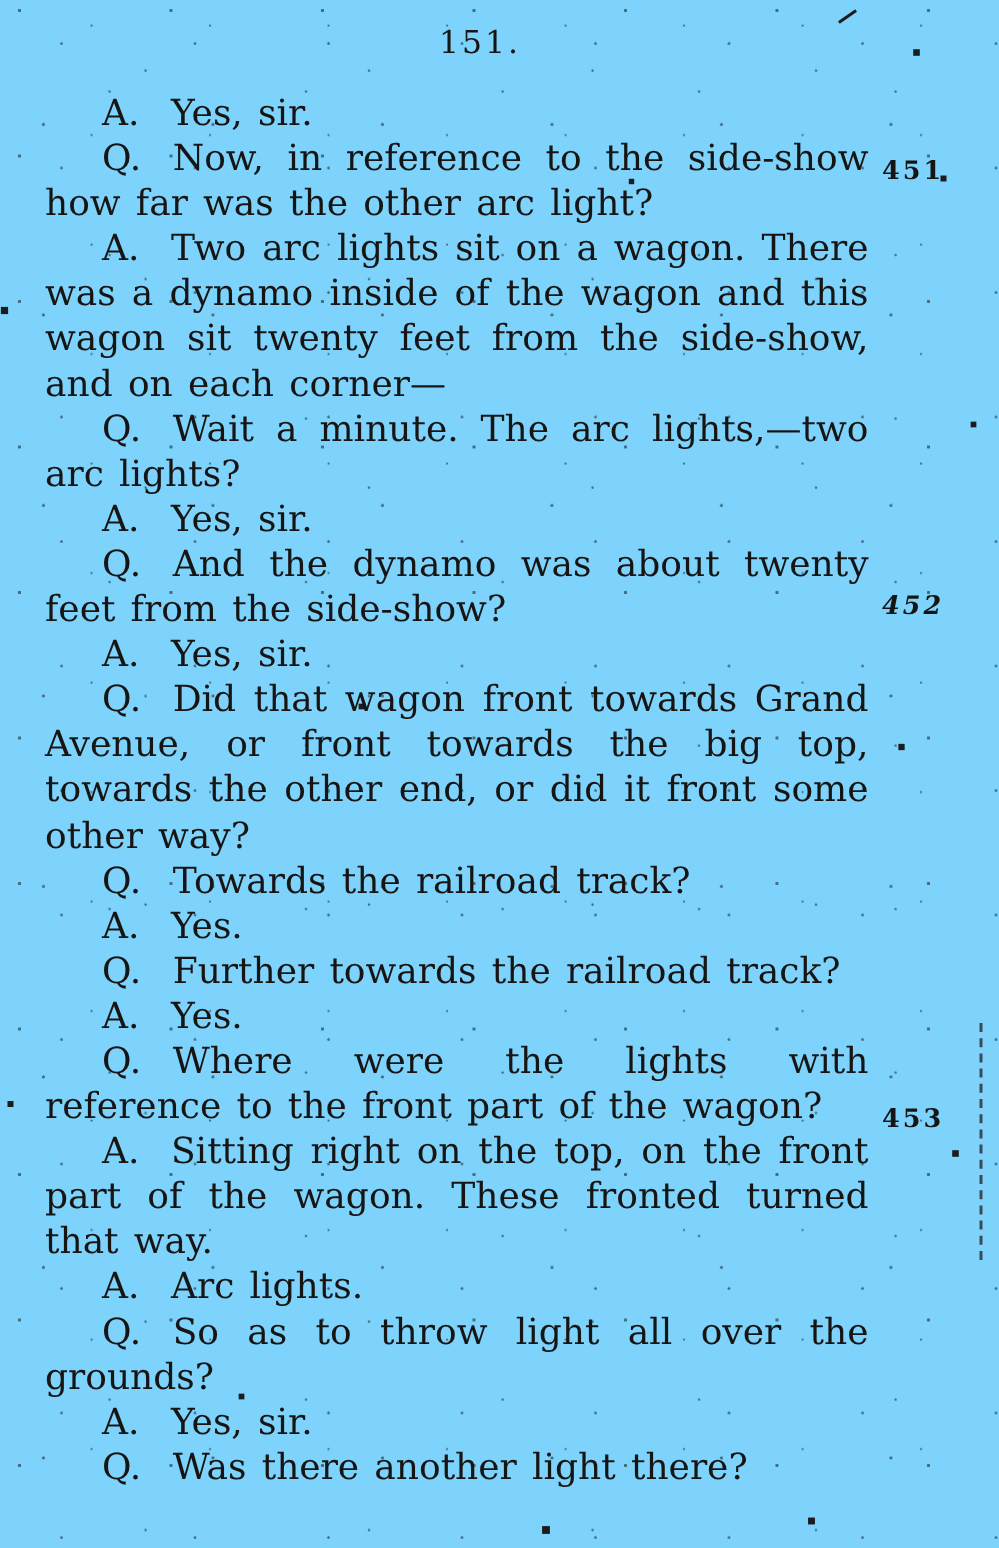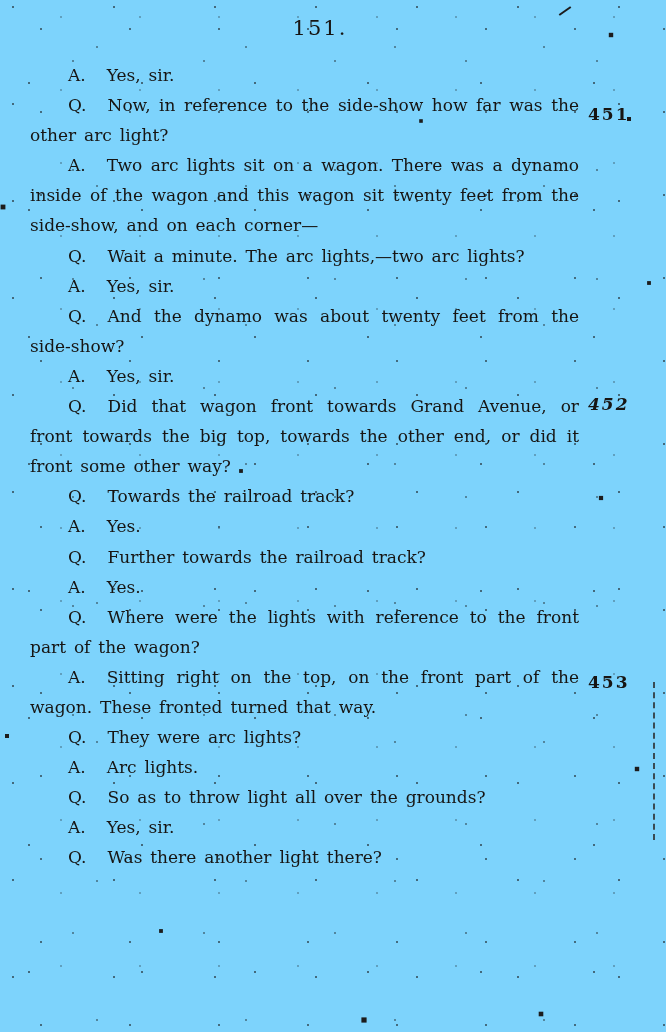--- a/index.html
+++ b/index.html
@@ -78,41 +78,41 @@
     letter-spacing: 2px;
   }
   .transcript {
     position: absolute;
     top: 60px;
     left: 30px;
     width: 549px;
   }
   .qa-entry {
     margin: 0;
-    font-size: 17px;
+    font-size: 24px;
     line-height: 30.1px;
     text-align: justify;
     text-indent: 38px;
     word-spacing: 2.5px;
   }
   .speaker {
     display: inline-block;
     margin-right: 21px;
     text-indent: 0;
   }
   .margin-num {
     position: absolute;
     left: 588px;
     font-size: 17px;
     font-weight: bold;
     letter-spacing: 2px;
   }
   .mn-0 { top: 104px; }
   .mn-1 { top: 394px; font-style: italic; }
-  .mn-2 { top: 672px; }
+  .mn-2 { top: 736px; }
 </style>
 </head>
 <body>
 
 <div class="scan-page">
 
   <div class="speckles"></div>
   <div class="flecks"></div>
   <div class="slash-mark"></div>
   <div class="dashed-edge"></div>
@@ -131,20 +131,19 @@
       <p class="qa-entry"><span class="speaker">A.</span><span>Yes, sir.</span></p>
       <p class="qa-entry"><span class="speaker">Q.</span><span>And the dynamo was about twenty feet from the side-show?</span></p>
       <p class="qa-entry"><span class="speaker">A.</span><span>Yes, sir.</span></p>
       <p class="qa-entry"><span class="speaker">Q.</span><span>Did that wagon front towards Grand Avenue, or front towards the big top, towards the other end, or did it front some other way?</span></p>
       <p class="qa-entry"><span class="speaker">Q.</span><span>Towards the railroad track?</span></p>
       <p class="qa-entry"><span class="speaker">A.</span><span>Yes.</span></p>
       <p class="qa-entry"><span class="speaker">Q.</span><span>Further towards the railroad track?</span></p>
       <p class="qa-entry"><span class="speaker">A.</span><span>Yes.</span></p>
       <p class="qa-entry"><span class="speaker">Q.</span><span>Where were the lights with reference to the front part of the wagon?</span></p>
       <p class="qa-entry"><span class="speaker">A.</span><span>Sitting right on the top, on the front part of the wagon.  These fronted turned that way.</span></p>
-      <p class="qa-entry"><span class="speaker">Q.</span><span>They were arc lights?</span></p>
       <p class="qa-entry"><span class="speaker">A.</span><span>Arc lights.</span></p>
       <p class="qa-entry"><span class="speaker">Q.</span><span>So as to throw light all over the grounds?</span></p>
       <p class="qa-entry"><span class="speaker">A.</span><span>Yes, sir.</span></p>
       <p class="qa-entry"><span class="speaker">Q.</span><span>Was there another light there?</span></p>
     </div>
 
 </div>
 
 </body></html>

